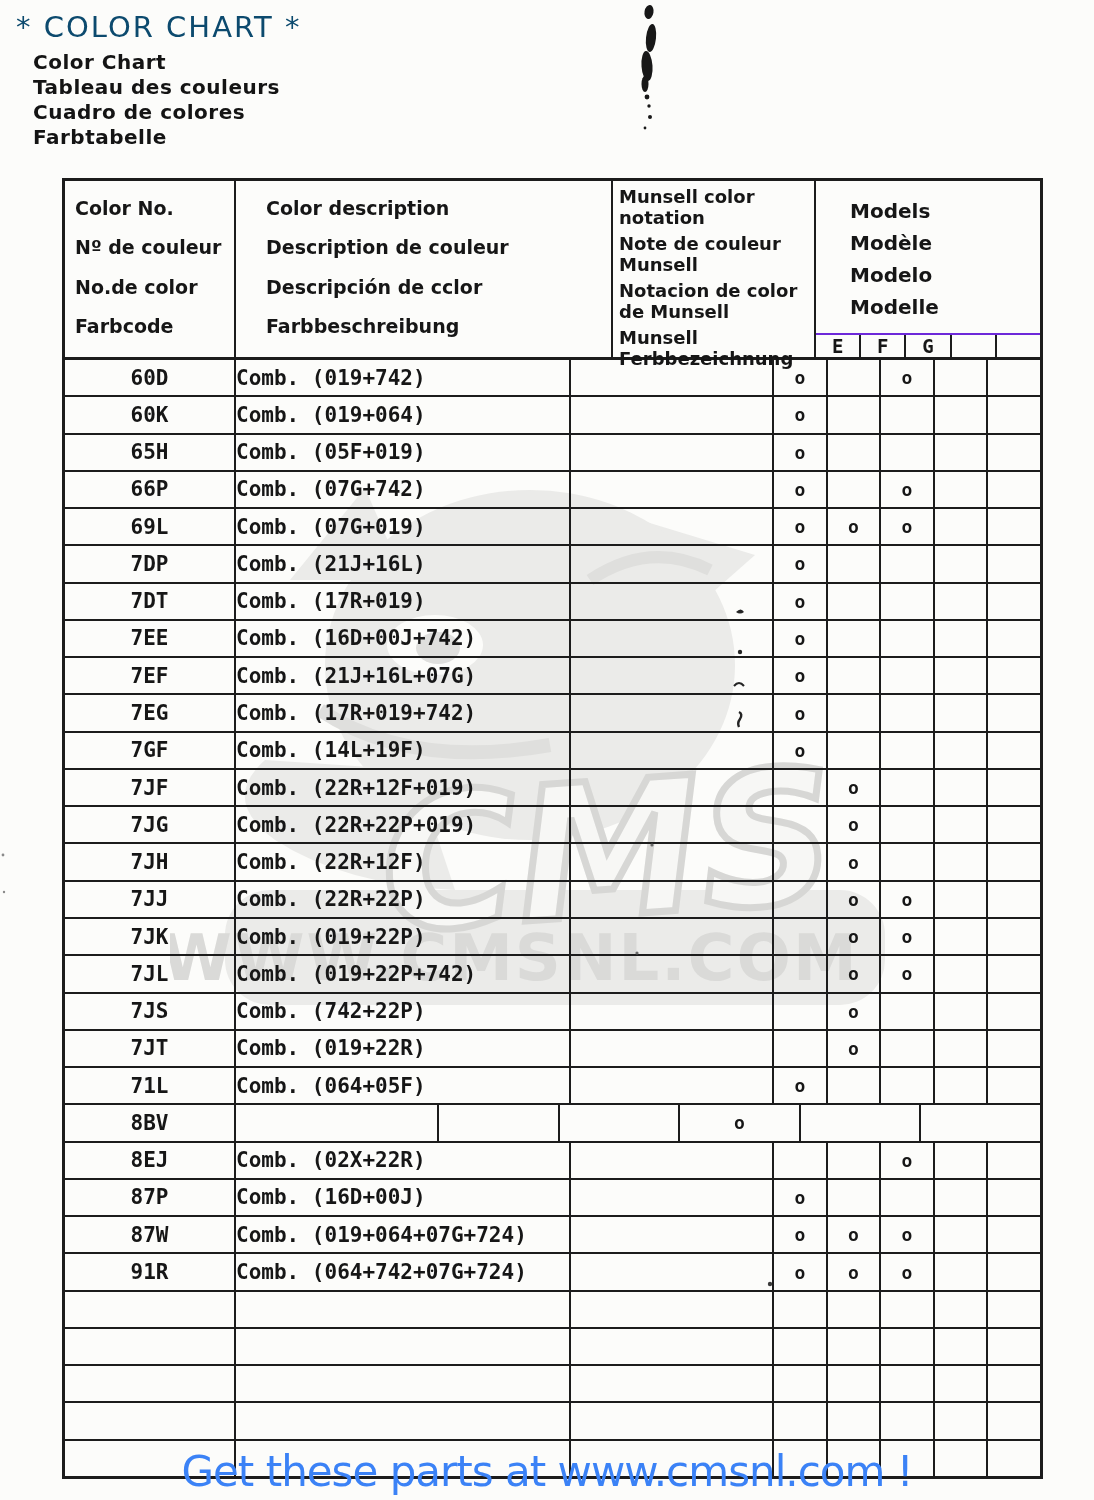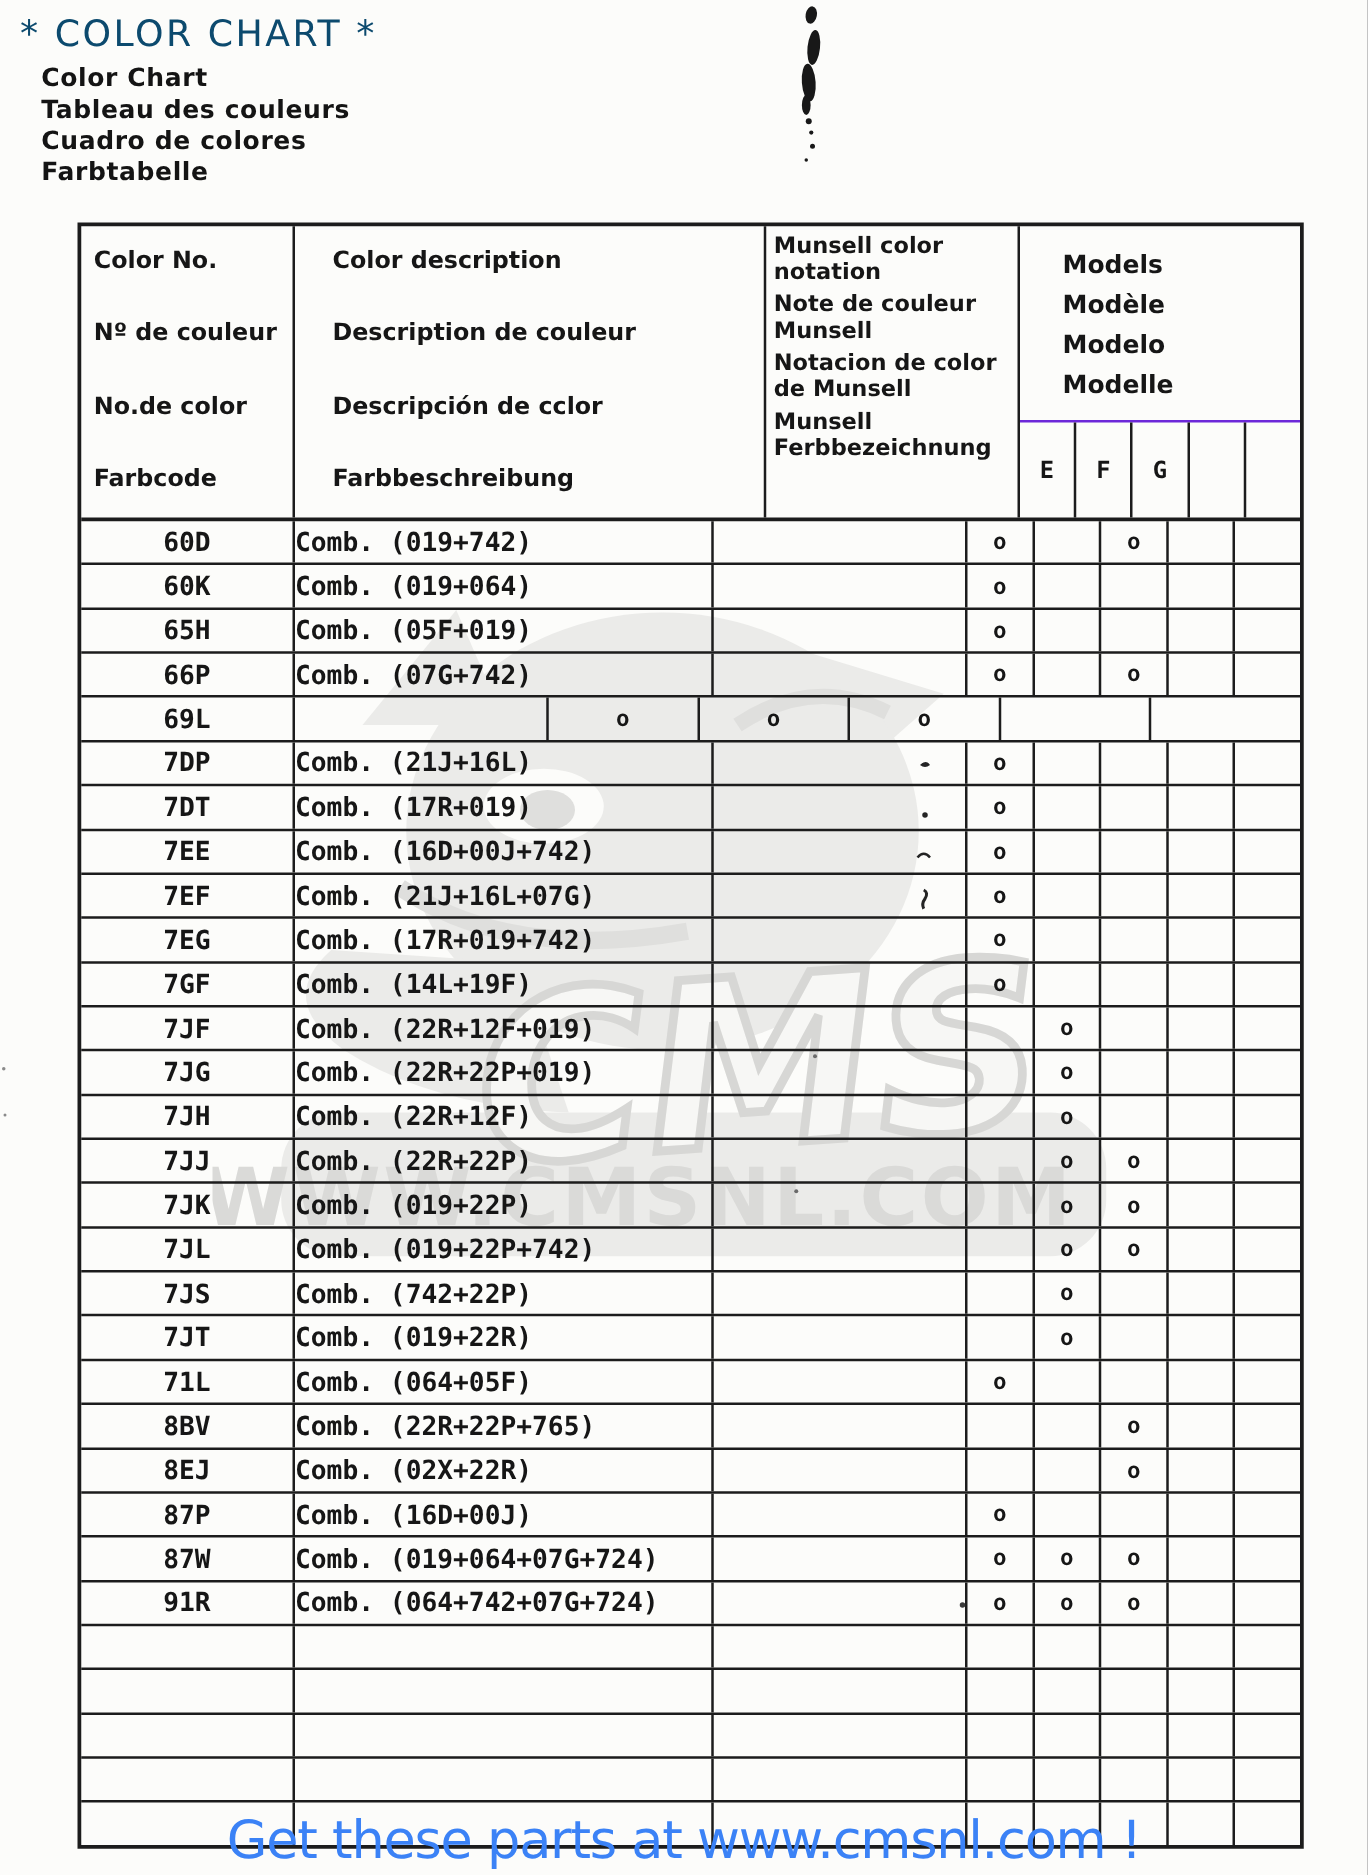--- a/index.html
+++ b/index.html
@@ -20,21 +20,21 @@
     letter-spacing:0.5px;white-space:nowrap;
   }
   
   .watermark{position:absolute;left:170px;top:460px;z-index:0;}
   
   .ctable{
     position:absolute;left:62px;top:178px;width:981px;height:1301px;
     border:3px solid #1c1c1c;box-sizing:border-box;
     display:flex;flex-direction:column;z-index:1;background:transparent;
   }
-  .thead{display:flex;height:236px;border-bottom:3px solid #1c1c1c;box-sizing:border-box;}
+  .thead{display:flex;height:179px;border-bottom:3px solid #1c1c1c;box-sizing:border-box;}
   .th{box-sizing:border-box;border-right:2px solid #1c1c1c;}
   .th1{width:171px;display:flex;flex-direction:column;justify-content:space-between;
        padding:16px 4px 20px 10px;}
   .th2{width:377px;display:flex;flex-direction:column;justify-content:space-between;
        padding:16px 4px 20px 30px;}
   .th3{width:203px;padding:5px 2px 0 6px;}
   .thm{flex:1;border-right:none;display:flex;flex-direction:column;}
   .th1 .hline,.th2 .hline{font-size:19px;font-weight:700;white-space:nowrap;}
   .th3 .hline{font-size:18px;font-weight:700;line-height:21px;white-space:nowrap;}
   .th3 .hline:nth-child(3),.th3 .hline:nth-child(5),.th3 .hline:nth-child(7){margin-top:5px;}
@@ -175,20 +175,21 @@
           <div class="cell c2">Comb. (07G+742)</div>
           <div class="cell c3"></div>
           <div class="cell cm">o</div>
           <div class="cell cm"></div>
           <div class="cell cm">o</div>
           <div class="cell cm"></div>
           <div class="cell cm"></div>
         </div>
         <div class="trow">
           <div class="cell c1">69L</div>
+          <div class="cell c2">Comb. (07G+019)</div>
           <div class="cell c3"></div>
           <div class="cell cm">o</div>
           <div class="cell cm">o</div>
           <div class="cell cm">o</div>
           <div class="cell cm"></div>
           <div class="cell cm"></div>
         </div>
         <div class="trow">
           <div class="cell c1">7DP</div>
           <div class="cell c2">Comb. (21J+16L)</div>
@@ -334,21 +335,20 @@
           <div class="cell c2">Comb. (064+05F)</div>
           <div class="cell c3"></div>
           <div class="cell cm">o</div>
           <div class="cell cm"></div>
           <div class="cell cm"></div>
           <div class="cell cm"></div>
           <div class="cell cm"></div>
         </div>
         <div class="trow">
           <div class="cell c1">8BV</div>
-          <div class="cell c2">Comb. (22R+22P+765)</div>
           <div class="cell c3"></div>
           <div class="cell cm"></div>
           <div class="cell cm"></div>
           <div class="cell cm">o</div>
           <div class="cell cm"></div>
           <div class="cell cm"></div>
         </div>
         <div class="trow">
           <div class="cell c1">8EJ</div>
           <div class="cell c2">Comb. (02X+22R)</div>

